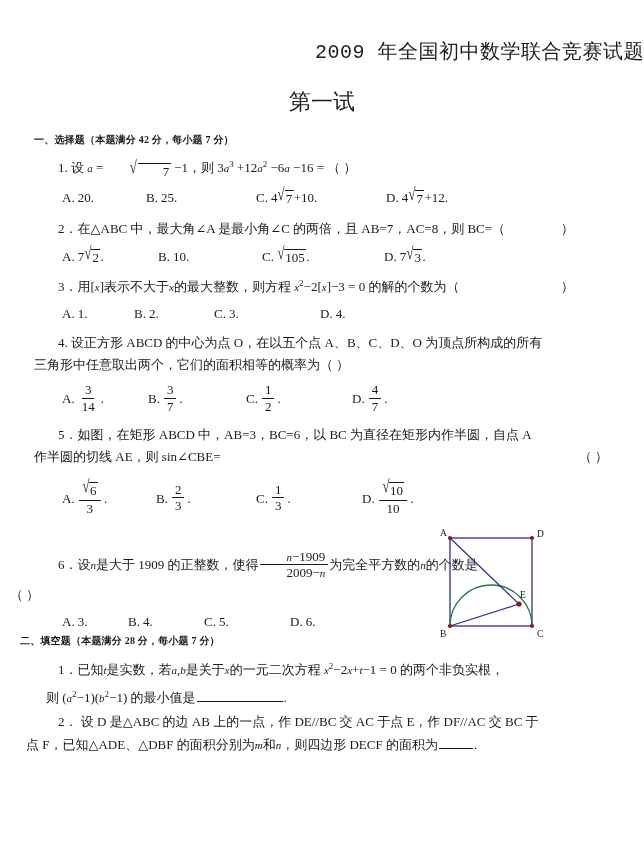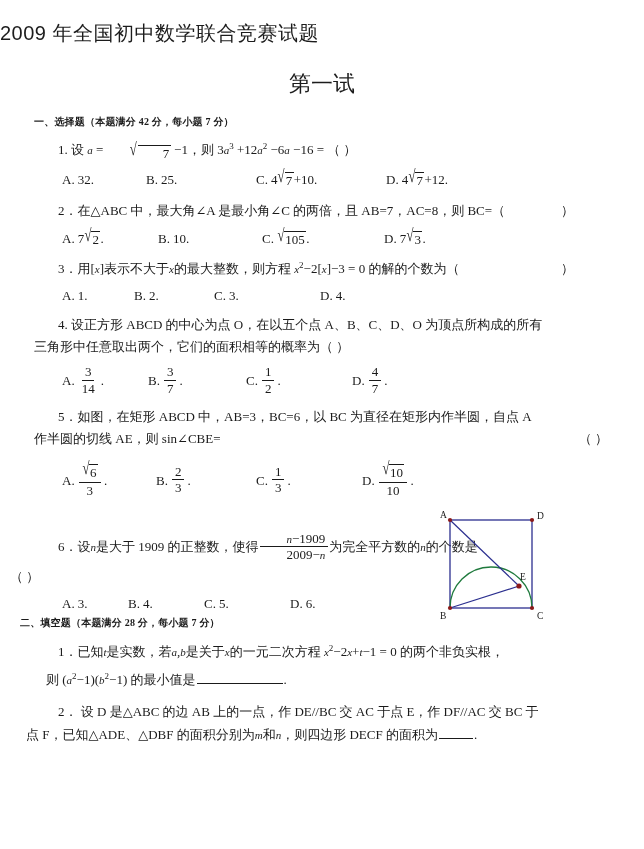--- a/index.html
+++ b/index.html
@@ -19,27 +19,27 @@
   .page {
     position: relative;
     width: 644px;
     height: 849px;
     padding: 0;
     box-sizing: border-box;
   }
 
   
   .doc-title {
-    text-align: left;
+    text-align: right;
     font-size: 20px;
     letter-spacing: 0.5px;
-    margin: 20px 0 0 0;
+    margin: 38px 0 0 0;
     font-weight: 400;
     color: #1c1c1c;
-    font-family: Liberation Sans, sans-serif;
+    font-family: Liberation Mono, monospace;
   }
   .doc-subtitle {
     text-align: center;
     font-size: 22px;
     margin: 22px 0 0 0;
     font-weight: 400;
     color: #1c1c1c;
   }
 
   
@@ -199,21 +199,21 @@
         </span>
       <span>−1，则 3</span><span class="var">a</span><sup class="exp">3</sup>
       <span>+12</span><span class="var">a</span><sup class="exp">2</sup>
       <span>−6</span><span class="var">a</span>
       <span>−16 = （    ）</span>
     </span>
   </div>
   <div class="opts w1">
     <span class="opt">
         <span class="lbl">A.</span>
-        <span>32.</span>
+        <span>20.</span>
       </span>
     <span class="opt">
         <span class="lbl">B.</span>
         <span>25.</span>
       </span>
     <span class="opt">
         <span class="lbl">C.</span>
         <span>4</span>
         <span class="rad">
           <span class="sign">√</span>
@@ -440,20 +440,20 @@
   <div class="section-head" style="margin-top:4px;margin-left:20px;">二、填空题（本题满分 28 分，每小题 7 分）</div>
 
   <div class="q indent" style="margin-top:12px;">
     <span>1．</span><span>已知</span><span class="var">t</span><span>是实数，若</span><span class="var">a</span><span>,</span><span class="var">b</span><span>是关于</span><span class="var">x</span><span>的一元二次方程</span>
     <span class="math"><span class="var">x</span><sup class="exp">2</sup><span>−2</span><span class="var">x</span><span>+</span><span class="var">t</span><span>−1 = 0 的两个非负实根，</span></span>
   </div>
   <div class="q noindent" style="margin-top:8px;margin-left:46px;">
     <span>则 (</span><span class="var">a</span><sup class="exp">2</sup><span>−1)(</span><span class="var">b</span><sup class="exp">2</sup><span>−1) 的最小值是</span><span class="blank-long"></span><span>.</span>
   </div>
 
-  <div class="q indent" style="margin-top:12px;">
+  <div class="q indent" style="margin-top:4px;">
     <span>2．</span>&nbsp;<span>设 D 是△ABC 的边 AB 上的一点，作 DE//BC 交 AC 于点 E，作 DF//AC 交 BC 于</span>
   </div>
   <div class="q noindent" style="margin-top:2px;margin-left:26px;">
     <span>点 F，已知△ADE、△DBF 的面积分别为</span><span class="var">m</span><span>和</span><span class="var">n</span><span>，则四边形 DECF 的面积为</span><span class="blank-short"></span><span>.</span>
   </div>
 
 </div>
 
 </body></html>

